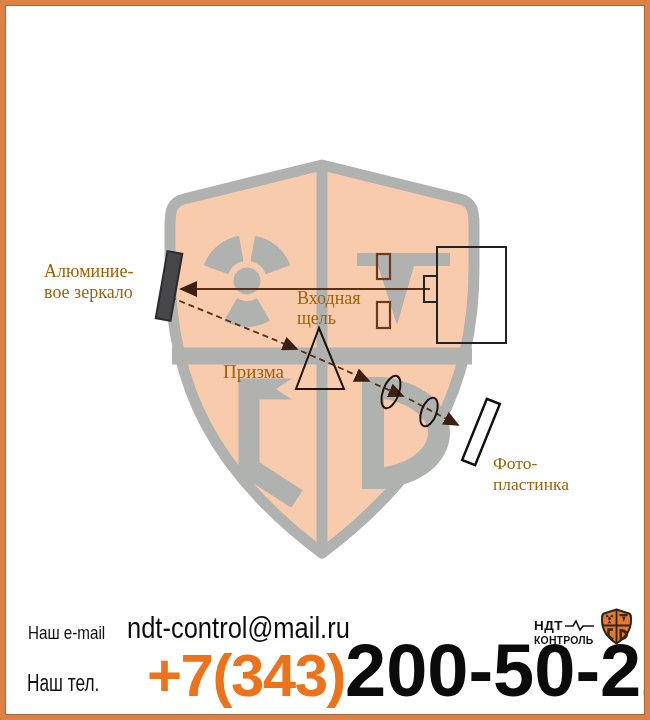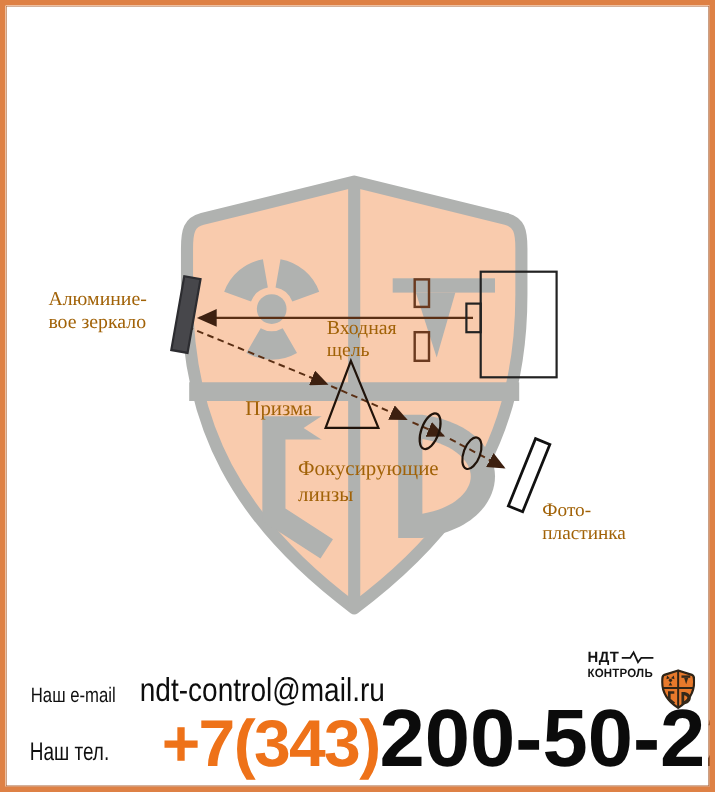--- a/index.html
+++ b/index.html
@@ -17,21 +17,21 @@
   .lbl-lenses{left:271px;top:415px;font-size:19px;line-height:23px;}
   .lbl-plate{left:493px;top:437px;font-size:17.5px;line-height:21px;margin-top:16px;}
   .footer-el{position:absolute;z-index:20;color:#101010;}
   .email-label{left:28px;top:622px;font-size:19px;transform:scaleX(0.8);transform-origin:left top;}
   .email{left:127px;top:611px;font-size:30px;font-weight:500;color:#0d0d0d;
          transform:scaleX(0.85);transform-origin:left top;}
   .phone-label{left:27px;top:670px;font-size:23px;transform:scaleX(0.75);transform-origin:left top;}
   .phone-row{left:99px;top:636px;line-height:70px;white-space:nowrap;}
   .phone-code{font-size:60px;font-weight:700;letter-spacing:-1.5px;color:#ee7219;margin-left:48px;}
   .phone-num{font-size:74px;font-weight:700;letter-spacing:0px;color:#0b0b0b;text-align:center;}
-  .logo-text{left:534px;top:590px;width:66px;}
+  .logo-text{left:534px;top:618px;width:66px;}
   .logo-row1{display:flex;align-items:center;gap:2px;font-size:13.5px;font-weight:700;
              letter-spacing:0.5px;color:#141414;}
   .logo-row2{font-size:11px;font-weight:700;letter-spacing:0.2px;color:#141414;
              transform:scaleX(0.95);transform-origin:left top;margin-top:1px;}
   .logo-shield{position:absolute;left:601px;top:608px;z-index:20;}
 </style>
 </head>
 <body>
 
 <div class="page">
@@ -89,21 +89,20 @@
     </g>
   </svg>
 
   <div class="dlabel lbl-mirror"><span>Алюминие-</span><br><span>вое зеркало</span></div>
 
   <div class="dlabel lbl-slit"><span>Входная</span><br><span>щель</span></div>
 
 
   <div class="dlabel lbl-prism">Призма</div>
 
-  <div class="dlabel lbl-lenses"><span>Фокусирующие</span><br><span>линзы</span></div>
 
   <div class="dlabel lbl-plate"><span>Фото-</span><br><span>пластинка</span></div>
 
   <div class="footer-el email-label">Наш e-mail</div>
   <div class="footer-el email">ndt-control@mail.ru</div>
   <div class="footer-el phone-label">Наш тел.</div>
   <div class="footer-el phone-row"><span class="phone-code">+7(343)</span><span class="phone-num">200-50-22</span></div>
 
   <div class="footer-el logo-text">
     <div class="logo-row1">

